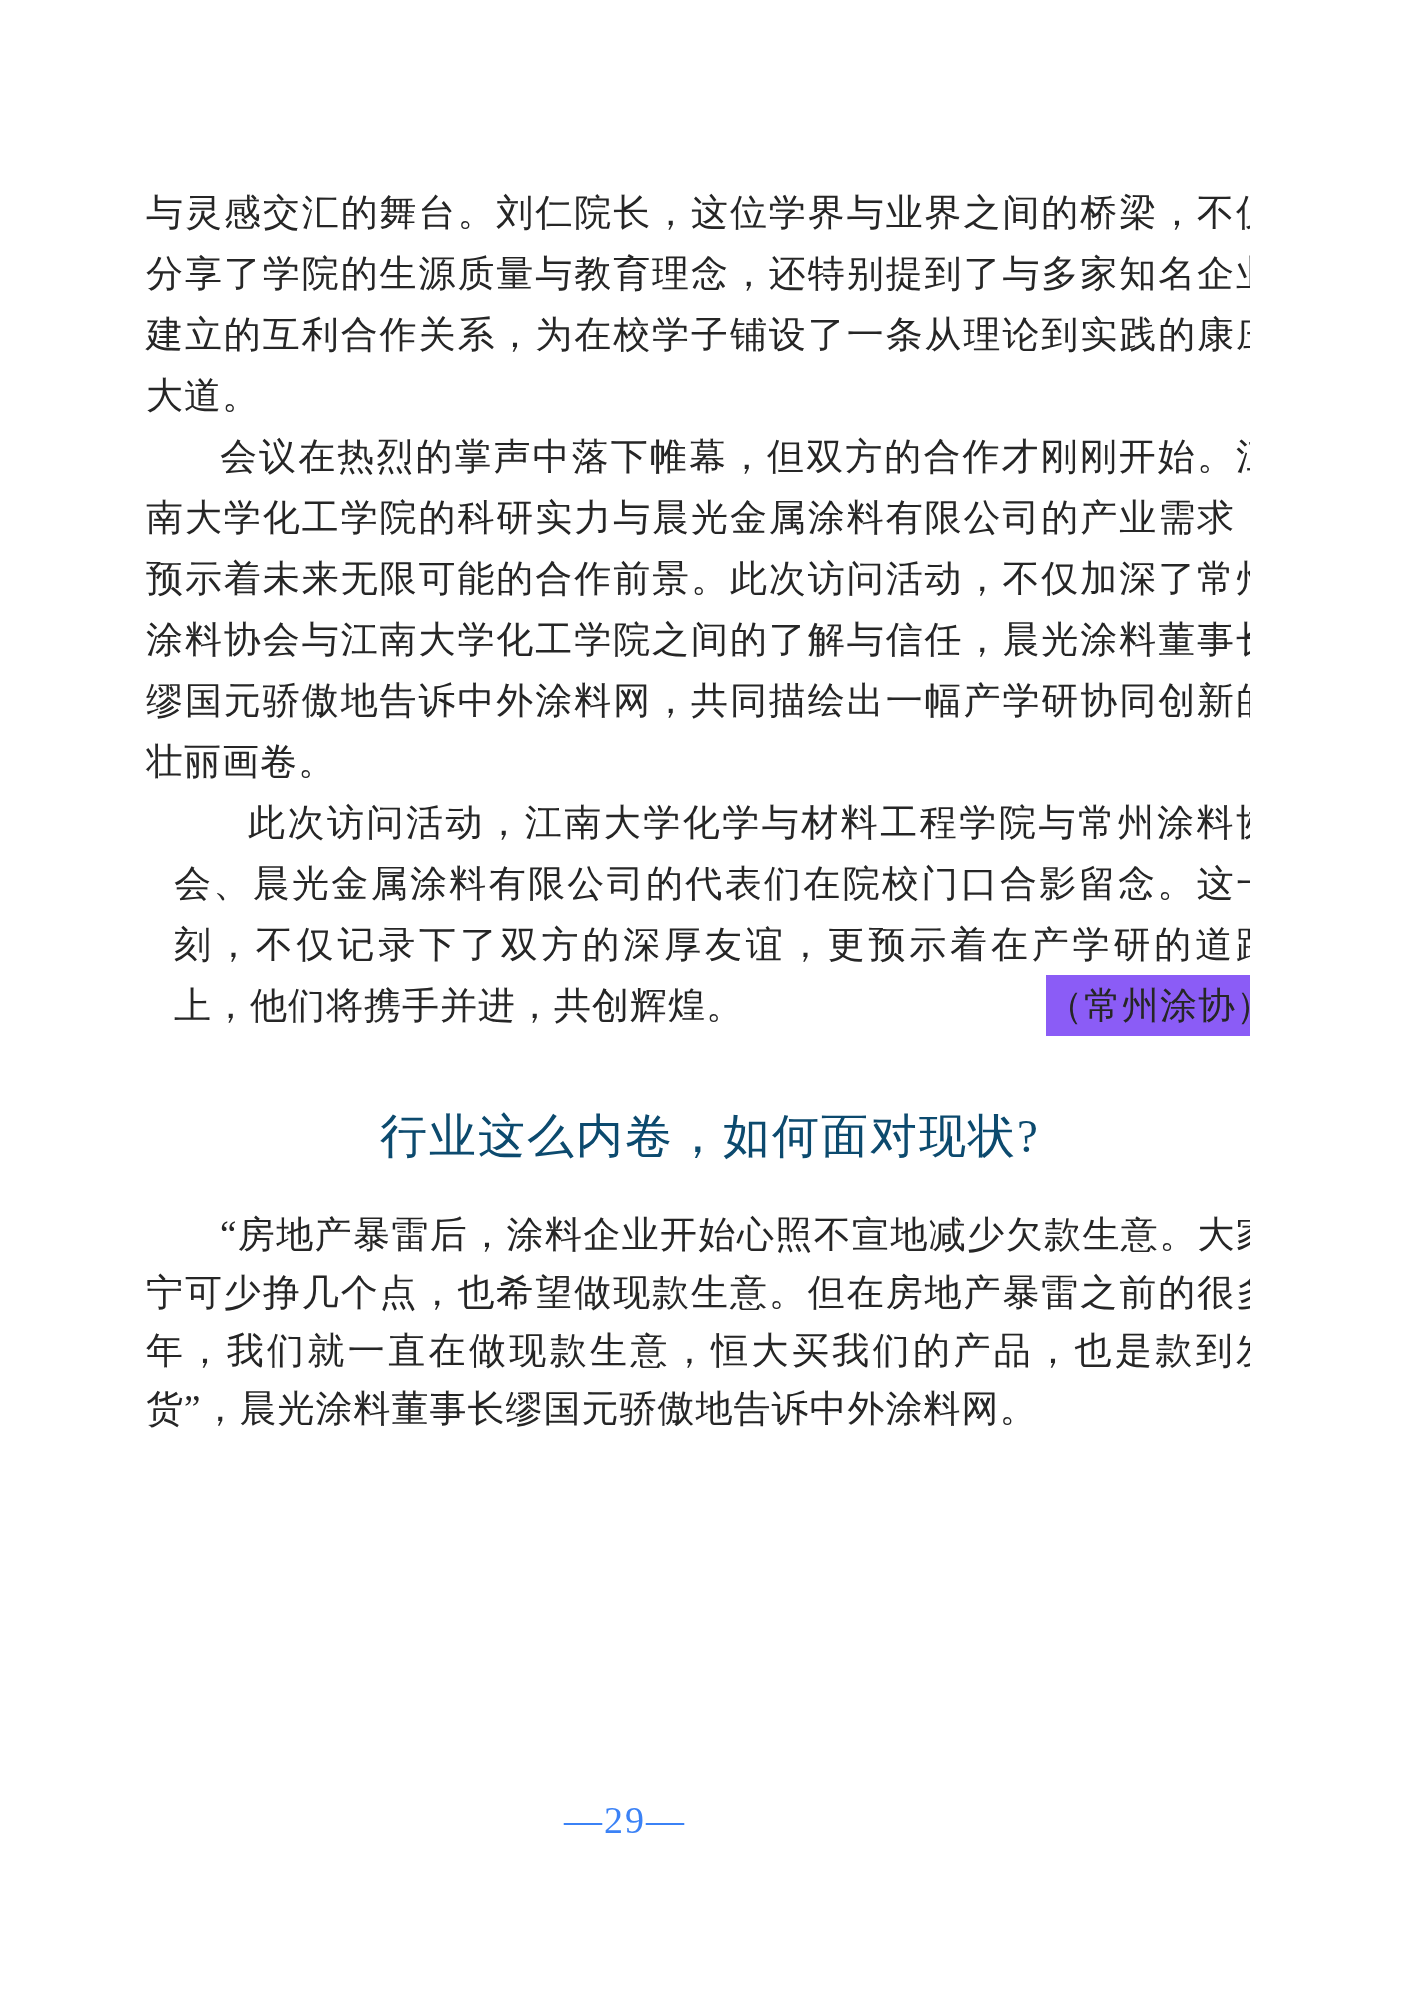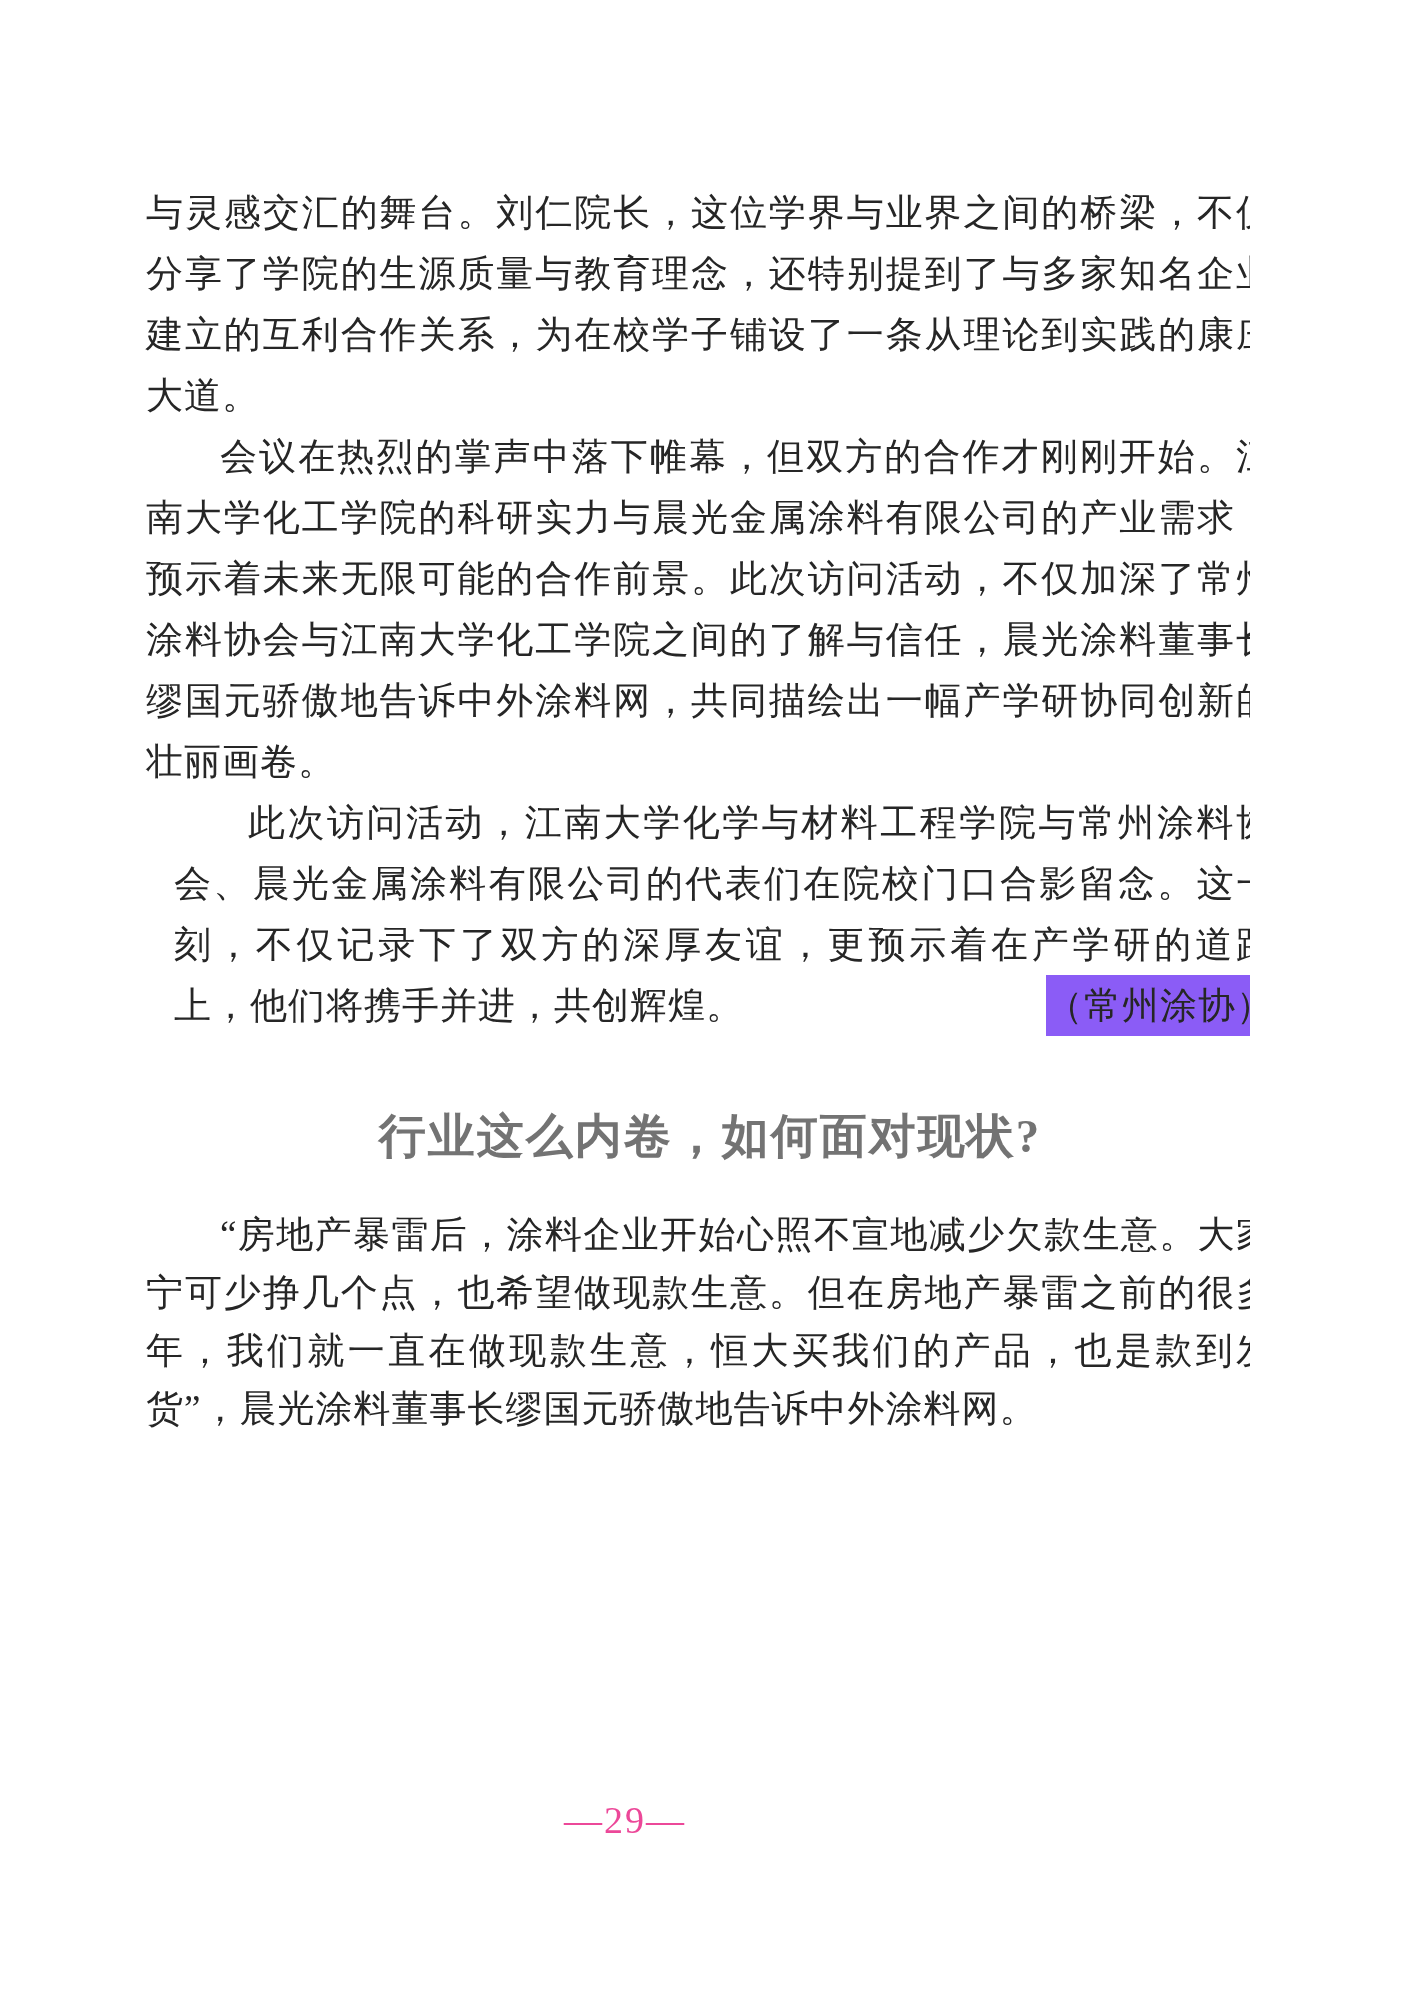--- a/index.html
+++ b/index.html
@@ -43,38 +43,38 @@
     bottom: 0;
     font-size: 37px;
     line-height: 61px;
     letter-spacing: 1px;
     background: #8b5cf6;
   }
   .section-heading {
     margin: 72px 0 42px 0;
     text-align: center;
     font-size: 47px;
-    font-weight: 700;
+    font-weight: 400;
     letter-spacing: 2px;
-    color: #737373;
+    color: #0c4a6e;
     line-height: 1.2;
   }
   .quote-para {
     font-size: 37px;
     line-height: 58px;
   }
   .page-number {
     position: absolute;
     left: 0;
     right: 0;
     top: 1798px;
     text-align: center;
     font-size: 38px;
     letter-spacing: 2px;
-    color: #ec4899;
+    color: #3b82f6;
   }
 </style>
 </head>
 <body>
 
 <div class="page">
   <div class="content">
 
     <p class="para">与灵感交汇的舞台。刘仁院长，这位学界与业界之间的桥梁，不仅分享了学院的生源质量与教育理念，还特别提到了与多家知名企业建立的互利合作关系，为在校学子铺设了一条从理论到实践的康庄大道。</p>
 

